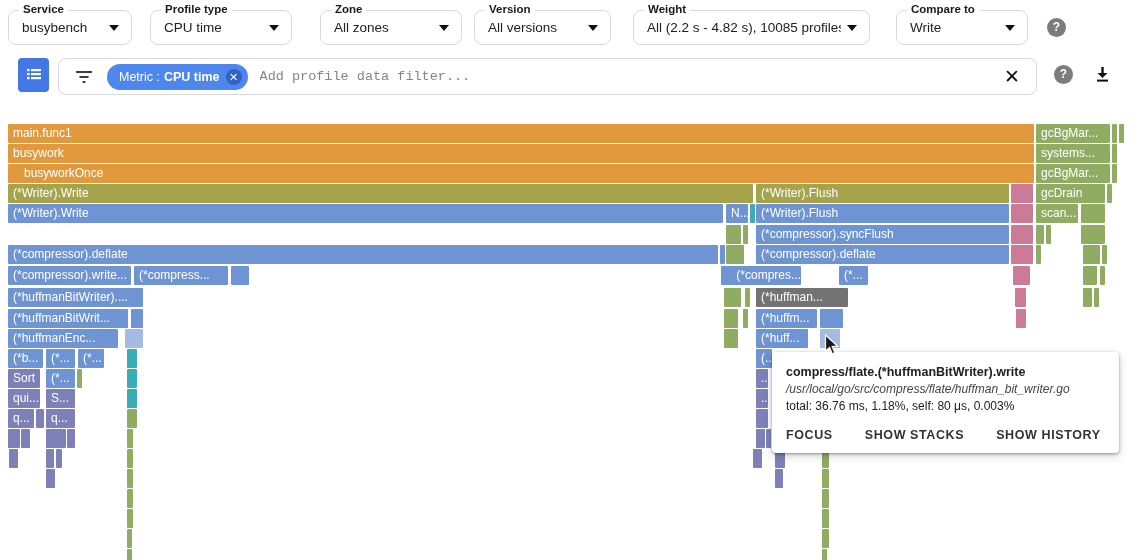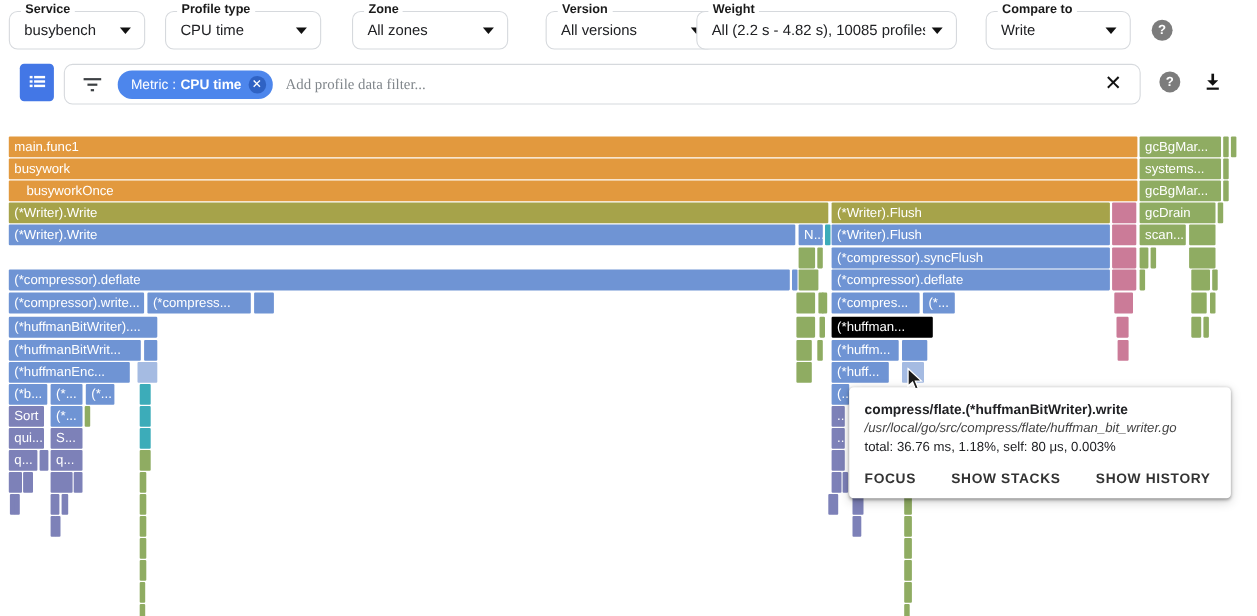--- a/index.html
+++ b/index.html
@@ -26,21 +26,21 @@
               justify-content:center; }
   .filter-box { position:absolute; left:58px; top:58px; width:979px; height:37px;
                 border:1px solid #d6d9dd; border-radius:8px; display:flex; align-items:center; }
   .funnel { margin:0 14px 0 16px; flex:none; }
   .chip { height:26px; background:#4d86ec; border-radius:14px; display:flex; align-items:center;
           padding:0 6px 0 12px; color:#fff; font-size:12.5px; white-space:nowrap; cursor:pointer; }
   .chip b { margin-left:4px; }
   .chip-x { width:16px; height:16px; border-radius:50%; background:#2f62c4; color:#fff;
             font-size:11px; line-height:16px; text-align:center; margin-left:6px; cursor:pointer; }
   .filter-input { border:none; outline:none; flex:1; font-size:13.5px; margin-left:12px;
-                  font-family:Liberation Serif, serif; color:#b91c1c; background:transparent; }
+                  font-family:Liberation Mono, monospace; color:#b91c1c; background:transparent; }
   .filter-input::placeholder { color:#80868b; }
   .clear-x { margin:0 16px; font-size:19px; color:#111; cursor:pointer; line-height:1; }
   .icon-btn { position:absolute; top:65px; cursor:pointer; }
 
   
   .flame { position:absolute; left:0; top:103px; width:1143px; height:457px; }
   .fblock { position:absolute; height:19px; color:#fff; font-size:12px; line-height:19px;
             padding-left:5px; overflow:hidden; white-space:nowrap; border-radius:1px;
             cursor:pointer; }
 
@@ -69,21 +69,21 @@
   <div class="sel" style="left:150px;width:142px">
     <span class="sel-label">Profile type</span>
     <span class="sel-value">CPU time</span>
     <span class="caret"></span>
   </div>
   <div class="sel" style="left:320px;width:142px">
     <span class="sel-label">Zone</span>
     <span class="sel-value">All zones</span>
     <span class="caret"></span>
   </div>
-  <div class="sel" style="left:496px;width:155px">
+  <div class="sel" style="left:474px;width:137px">
     <span class="sel-label">Version</span>
     <span class="sel-value">All versions</span>
     <span class="caret"></span>
   </div>
   <div class="sel" style="left:633px;width:237px">
     <span class="sel-label">Weight</span>
     <span class="sel-value">All (2.2 s - 4.82 s), 10085 profiles</span>
     <span class="caret"></span>
   </div>
   <div class="sel" style="left:896px;width:132px">
@@ -176,29 +176,29 @@
     <div class="fblock" style="left: 1011px; top: 142px; width: 22px; background: rgb(203, 123, 152);"></div>
     <div class="fblock" style="left: 1036px; top: 142px; width: 5px; background: rgb(143, 172, 98);"></div>
     <div class="fblock" style="left: 1083px; top: 142px; width: 17px; background: rgb(143, 172, 98);"></div>
     <div class="fblock" style="left: 1102px; top: 142px; width: 3px; background: rgb(143, 172, 98);"></div>
     <div class="fblock" style="left: 8px; top: 163px; width: 123px; background: rgb(111, 148, 212);">(*compressor).write...</div>
     <div class="fblock" style="left: 134px; top: 163px; width: 94px; background: rgb(111, 148, 212);">(*compress...</div>
     <div class="fblock" style="left: 231px; top: 163px; width: 18px; background: rgb(111, 148, 212);"></div>
     <div class="fblock" style="left: 724px; top: 163px; width: 17px; background: rgb(143, 172, 98);"></div>
     <div class="fblock" style="left: 744px; top: 163px; width: 2px; background: rgb(143, 172, 98);"></div>
     <div class="fblock" style="left: 747px; top: 163px; width: 2px; background: rgb(143, 172, 98);"></div>
-    <div class="fblock" style="left: 756px; top: 163px; width: 80px; background: rgb(111, 148, 212);">(*compres...</div>
+    <div class="fblock" style="left: 721px; top: 163px; width: 80px; background: rgb(111, 148, 212); text-align: right;">(*compres...</div>
     <div class="fblock" style="left: 839px; top: 163px; width: 29px; background: rgb(111, 148, 212);">(*...</div>
     <div class="fblock" style="left: 1013px; top: 163px; width: 17px; background: rgb(203, 123, 152);"></div>
     <div class="fblock" style="left: 1083px; top: 163px; width: 14px; background: rgb(143, 172, 98);"></div>
     <div class="fblock" style="left: 1100px; top: 163px; width: 5px; background: rgb(143, 172, 98);"></div>
     <div class="fblock" style="left: 8px; top: 185px; width: 135px; background: rgb(111, 148, 212);">(*huffmanBitWriter)....</div>
     <div class="fblock" style="left: 724px; top: 185px; width: 17px; background: rgb(143, 172, 98);"></div>
     <div class="fblock" style="left: 745px; top: 185px; width: 3px; background: rgb(143, 172, 98);"></div>
-    <div class="fblock" style="left: 756px; top: 185px; width: 92px; background: #000000;">(*huffman...</div>
+    <div class="fblock" style="left: 756px; top: 185px; width: 92px; background: #737373;">(*huffman...</div>
     <div class="fblock" style="left: 1015px; top: 185px; width: 11px; background: rgb(203, 123, 152);"></div>
     <div class="fblock" style="left: 1083px; top: 185px; width: 9px; background: rgb(143, 172, 98);"></div>
     <div class="fblock" style="left: 1094px; top: 185px; width: 2px; background: rgb(143, 172, 98);"></div>
     <div class="fblock" style="left: 8px; top: 206px; width: 120px; background: rgb(111, 148, 212);">(*huffmanBitWrit...</div>
     <div class="fblock" style="left: 131px; top: 206px; width: 12px; background: rgb(111, 148, 212);"></div>
     <div class="fblock" style="left: 724px; top: 206px; width: 14px; background: rgb(143, 172, 98);"></div>
     <div class="fblock" style="left: 743px; top: 206px; width: 2px; background: rgb(143, 172, 98);"></div>
     <div class="fblock" style="left: 756px; top: 206px; width: 61px; background: rgb(111, 148, 212);">(*huffm...</div>
     <div class="fblock" style="left: 820px; top: 206px; width: 23px; background: rgb(111, 148, 212);"></div>
     <div class="fblock" style="left: 1016px; top: 206px; width: 10px; background: rgb(203, 123, 152);"></div>

